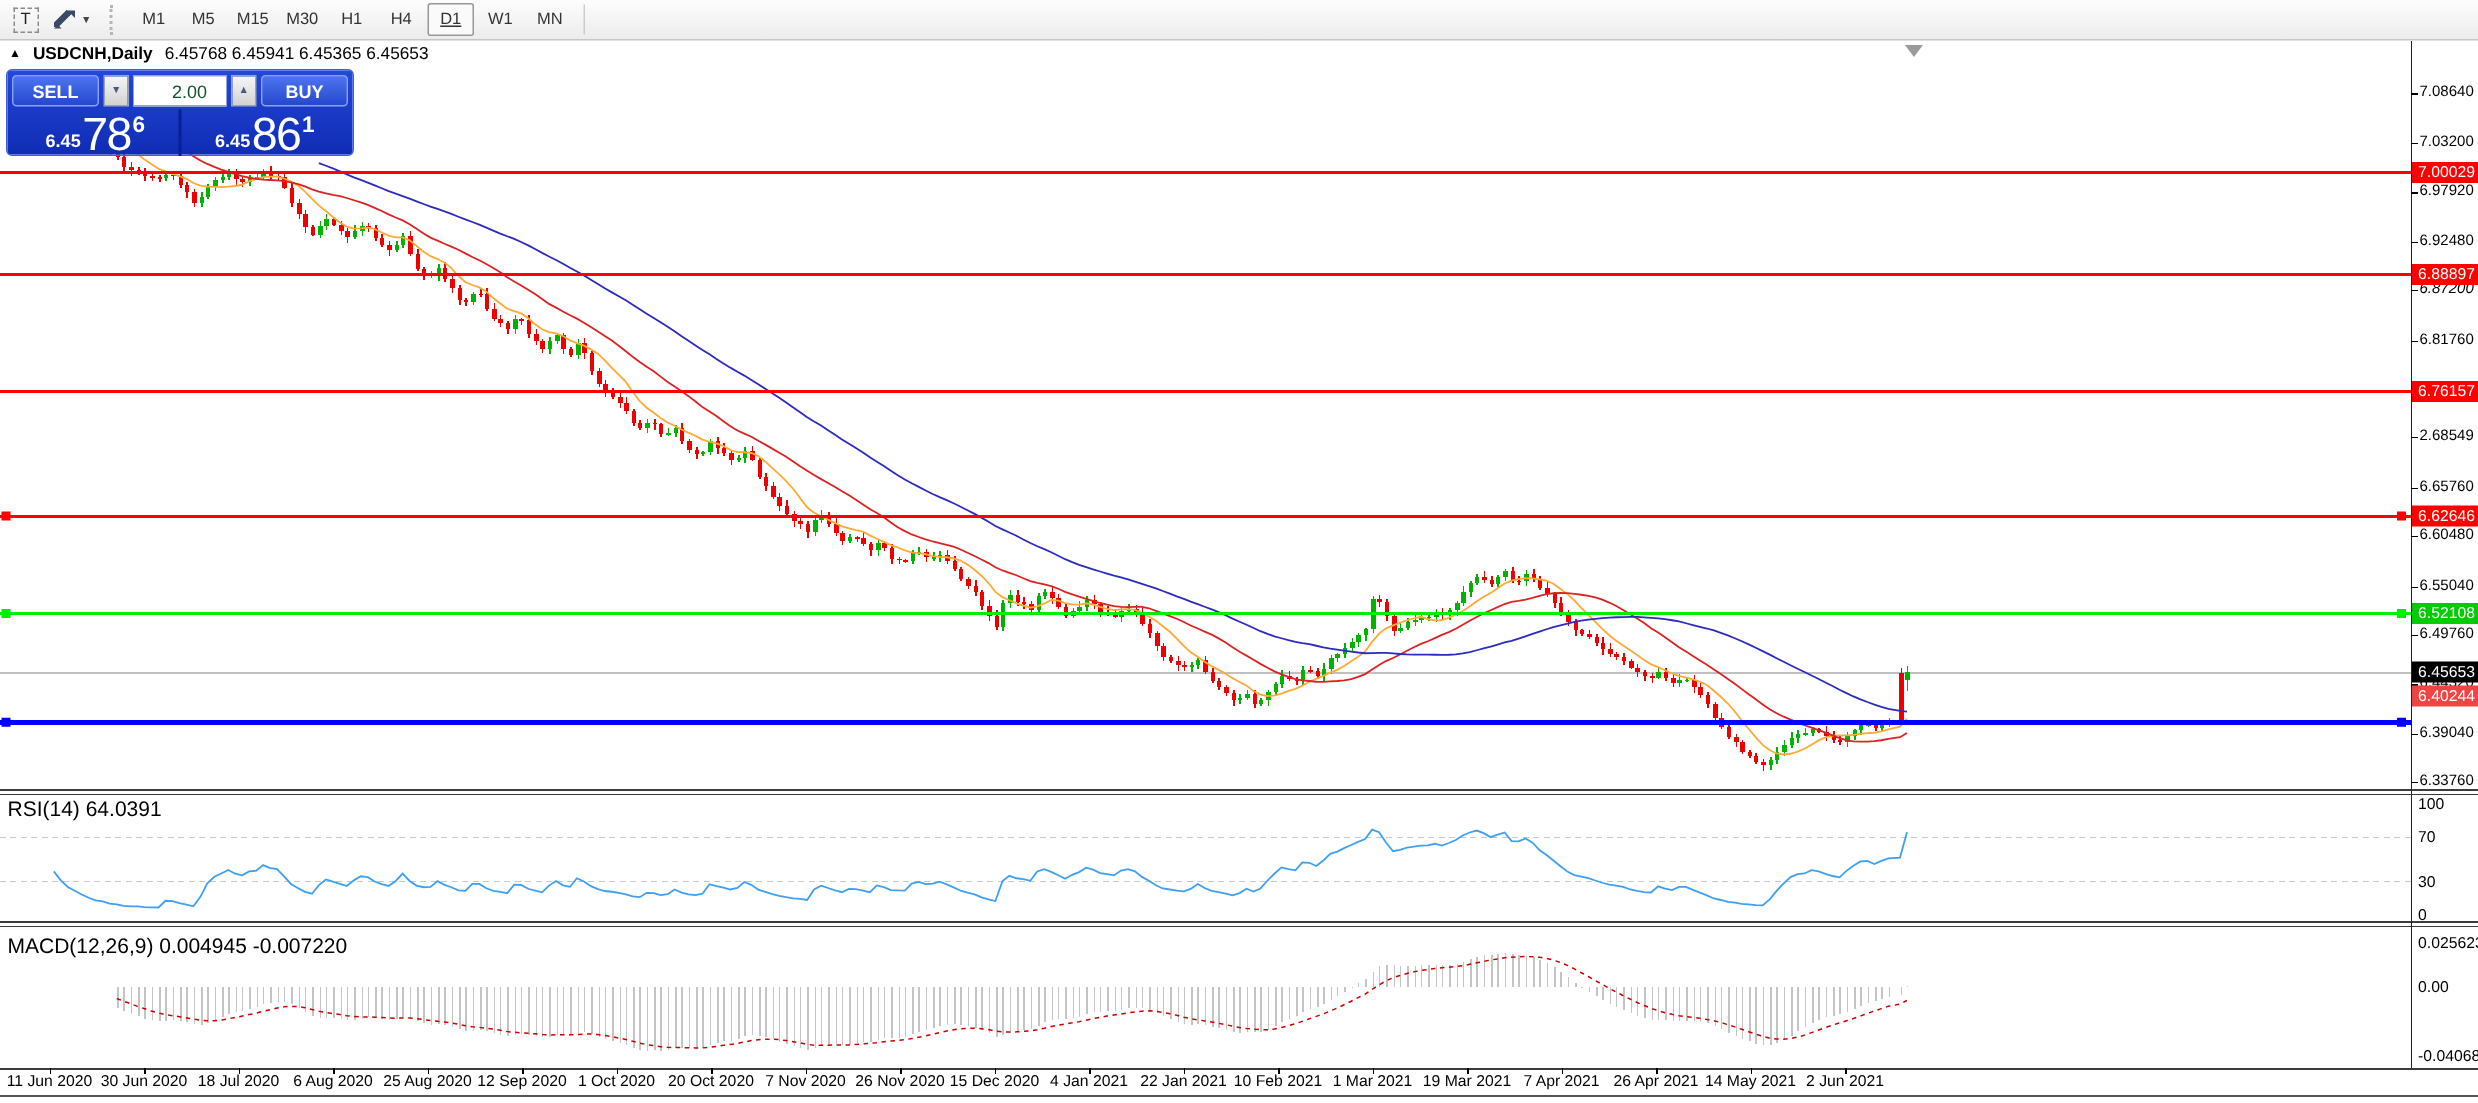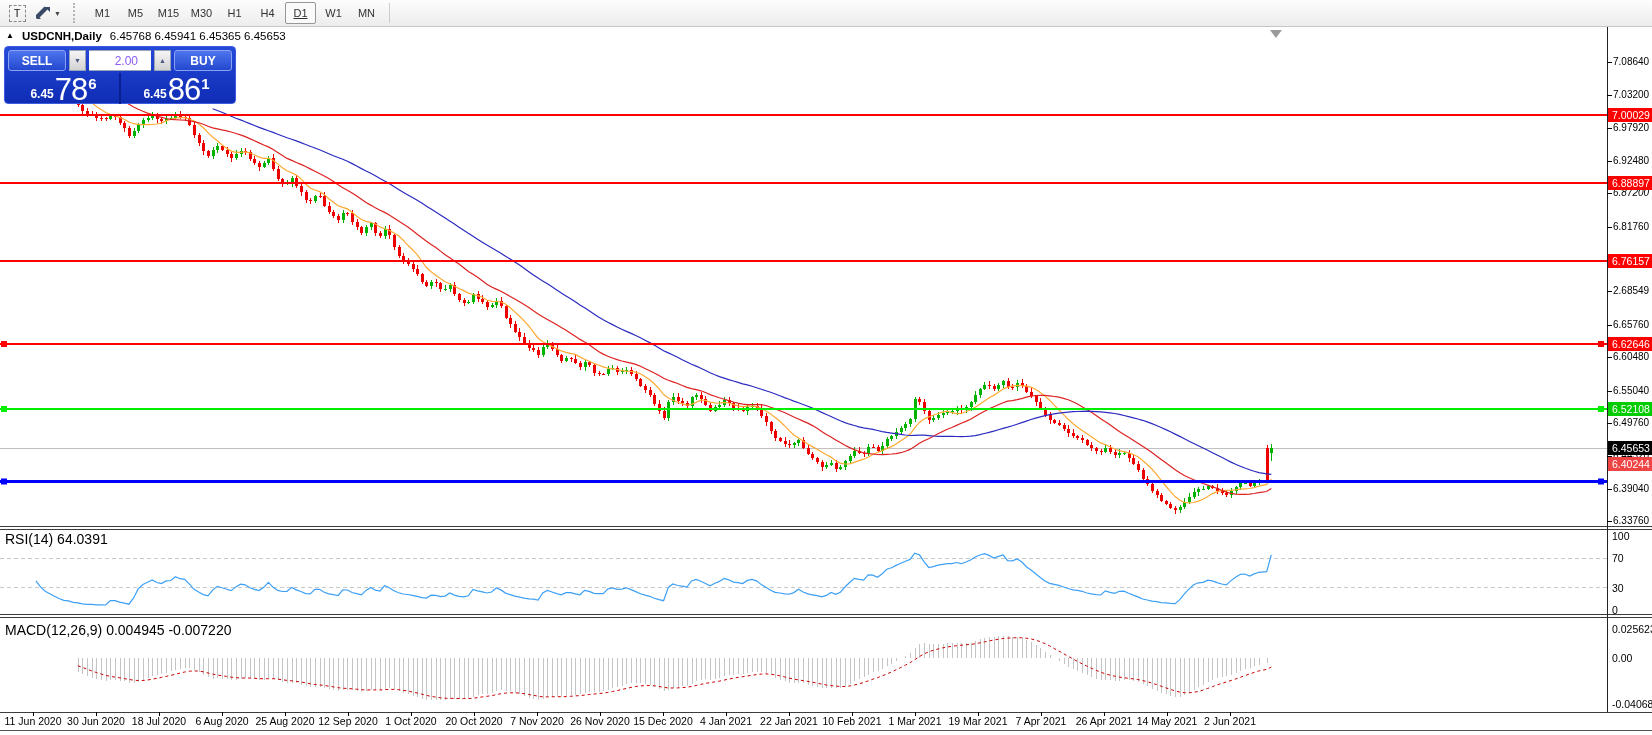--- a/index.html
+++ b/index.html
@@ -28,21 +28,21 @@
        background:linear-gradient(#2448d8,#0f2cb4);border:1px solid #3d5de0;border-radius:4px;
        padding:2px 3px;}
   .ocp-row1{display:flex;align-items:center;height:23px;gap:3px;}
   .btn-trade{flex:0 0 58px;height:21px;box-sizing:border-box;color:#fff;font-size:12px;font-weight:bold;
              background:linear-gradient(#4f74ee,#2348cf);border:1px solid #8aa2f4;border-radius:3px;
              display:flex;align-items:center;justify-content:center;}
   .spin-btn{width:17px;height:21px;box-sizing:border-box;background:linear-gradient(#f6f6f6,#d2d2d2);
             border:1px solid #9aa4b8;color:#4a5a80;font-size:7px;display:flex;align-items:center;
             justify-content:center;}
   .vol{flex:1;height:21px;box-sizing:border-box;border:1px solid #9aa4b8;border-left:none;border-right:none;
-       background:#fff;color:#8b5cf6;font-size:12px;text-align:right;padding:0 13px 0 0;
+       background:#fff;color:#14532d;font-size:12px;text-align:right;padding:0 13px 0 0;
        font-family:"Liberation Sans",sans-serif;outline:none;min-width:10px;}
   .ocp-row2{display:flex;height:31px;margin-top:1px;}
   .pcell{flex:1;display:flex;align-items:flex-end;justify-content:center;color:#fff;}
   .pcell.left{border-right:2px solid #0a1f90;}
   .p-pre{font-size:12px;font-weight:bold;margin:0 1px 3px 0;}
   .p-big{font-size:31px;line-height:28px;letter-spacing:-1px;}
   .p-sup{font-size:15px;font-weight:bold;margin:0 0 12px 1px;}
   
   .ptick{position:absolute;left:1613px;width:38px;font-size:10px;color:#000;z-index:2;white-space:nowrap;}
   .pbadge{position:absolute;left:1608px;width:44px;height:14px;line-height:14px;font-size:10.5px;

